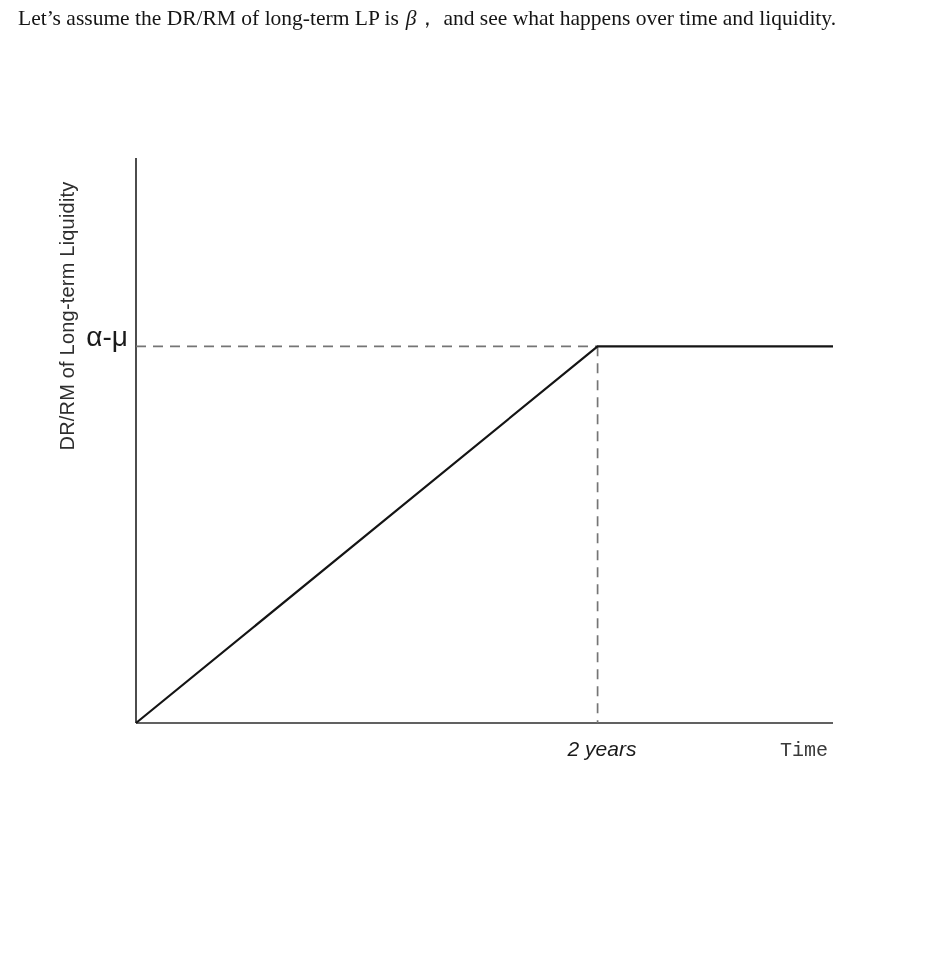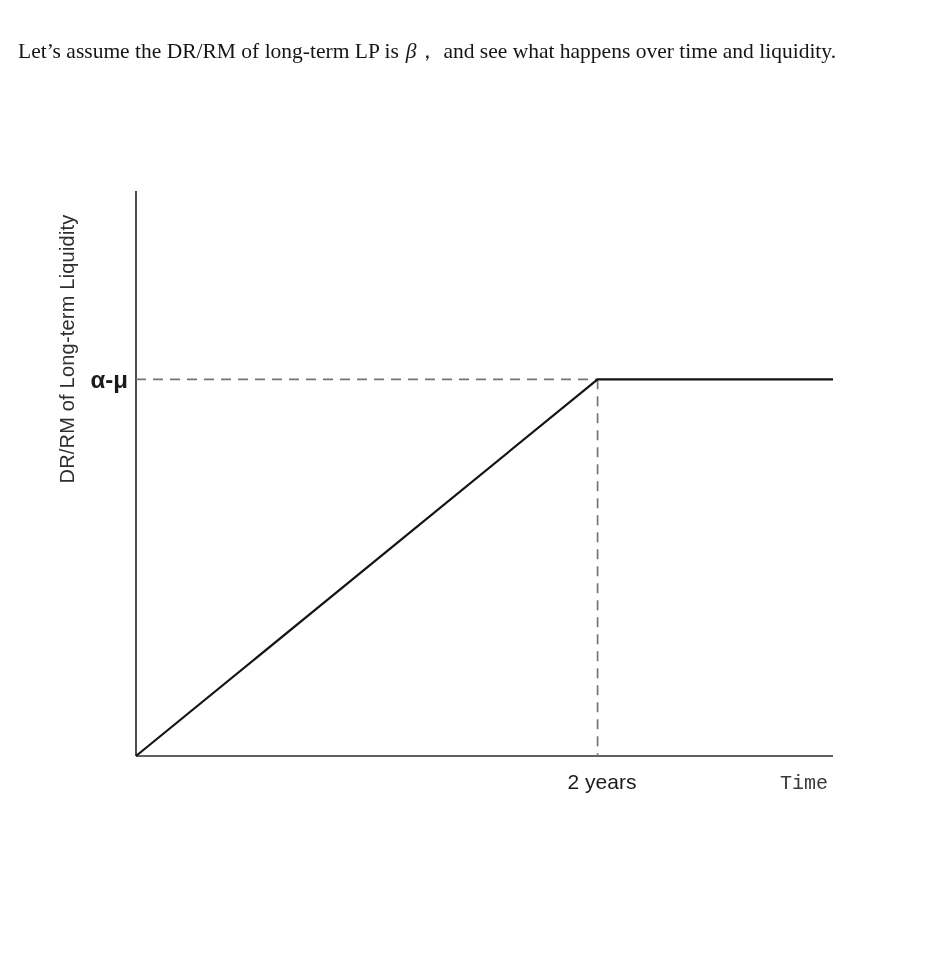--- a/index.html
+++ b/index.html
@@ -3,21 +3,20 @@
 <meta charset="utf-8">
 <style>
   html, body { margin: 0; padding: 0; background: #ffffff; }
   .page {
     position: relative;
     width: 931px;
     height: 791px;
     background: #ffffff;
     overflow: hidden;
     font-family: "Liberation Serif", serif;
-    margin-top: 33px;
   }
   .para {
     position: absolute;
     left: 18px;
     width: 899px;
     font-size: 21.5px;
     line-height: 34px;
     color: #151515;
     text-align: justify;
     margin: 0;
@@ -45,32 +44,32 @@
     top: 316px;
     transform: translate(-50%, -50%) rotate(-90deg);
     white-space: nowrap;
     font-size: 20px;
     color: #2e2e2e;
     letter-spacing: 0.2px;
   }
   .ytick {
     left: 40px;
     width: 88px;
-    top: 334px;
+    top: 324px;
     text-align: right;
-    font-size: 24px;
+    font-size: 28px;
     line-height: 26px;
-    font-weight: bold;
   }
   .xtick {
     left: 527px;
     width: 150px;
     top: 737px;
     text-align: center;
     font-size: 21px;
+    font-style: italic;
   }
   .xlabel {
     left: 710px;
     width: 118px;
     top: 739px;
     text-align: right;
     font-size: 20px;
     color: #3a3a3a;
     font-family: Liberation Mono, monospace;
   }

